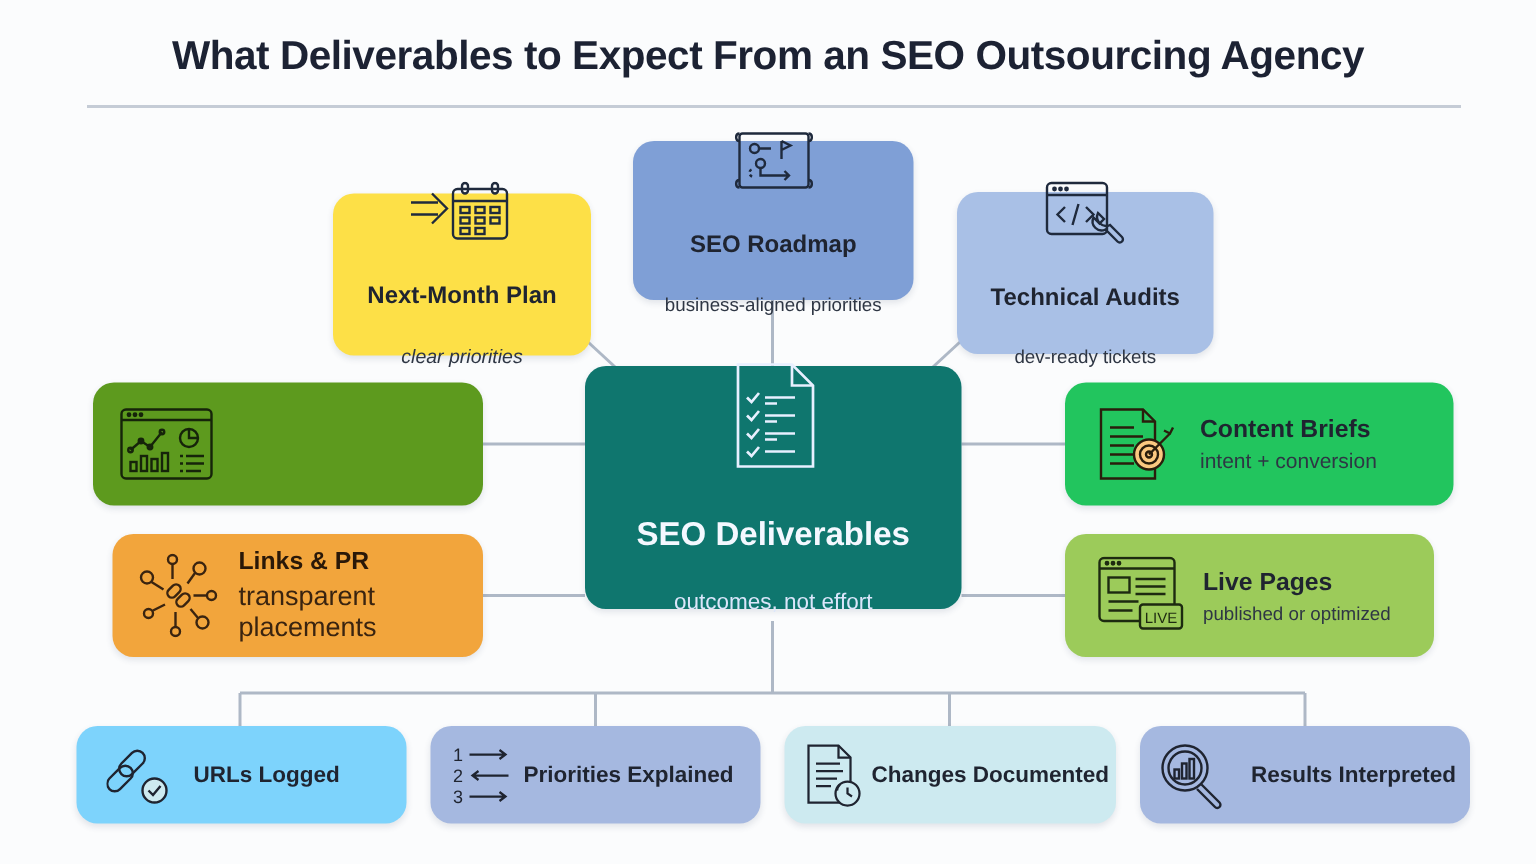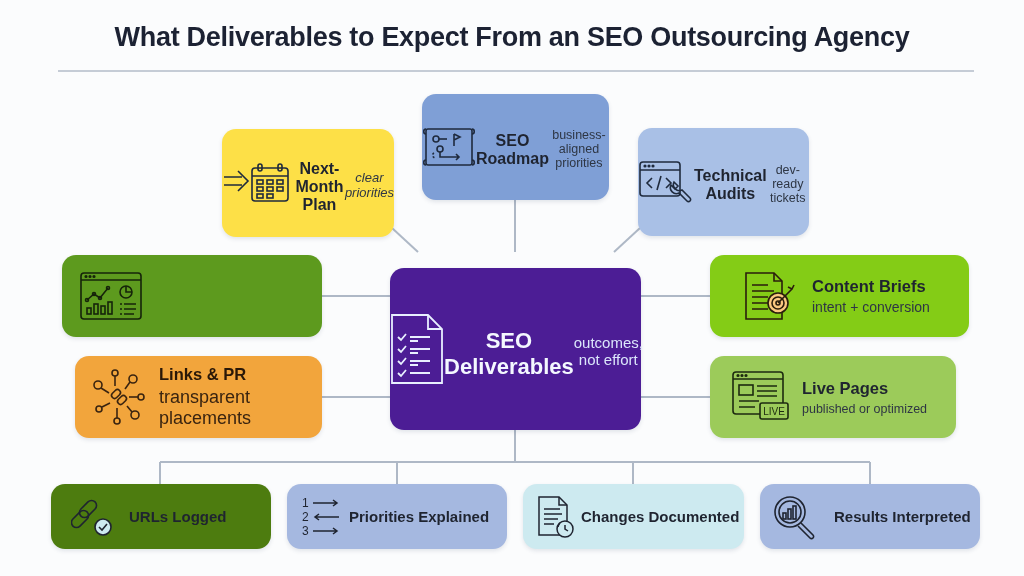--- a/index.html
+++ b/index.html
@@ -8,21 +8,21 @@
   .title {
     position: absolute; left: 0; top: 22px; width: 1024px; text-align: center;
     font-size: 27px; font-weight: bold; color: #1c2233; letter-spacing: -0.3px;
   }
   .rule { position: absolute; left: 58px; top: 70px; width: 916px; height: 2px; background: #c5ccd6; }
   svg.connectors { position: absolute; left: 0; top: 0; }
   .card {
     position: absolute; border-radius: 14px; display: flex; align-items: center;
     box-shadow: 0 2px 4px rgba(40,60,90,0.12);
   }
-  .card.vert { flex-direction: row; justify-content: center; text-align: center; }
+  .card.vert { flex-direction: column; justify-content: center; text-align: center; gap: 20px; }
   .card .label { font-weight: bold; color: #1f2430; }
   .card .sub { color: #2e3644; }
   .icon svg { display: block; }
   .hcard .icon { margin-right: 12px; }
   .hcard .txt { display: flex; flex-direction: column; }
 </style>
 </head>
 <body>
 
 <div class="title">What Deliverables to Expect From an SEO Outsourcing Agency</div>
@@ -94,21 +94,21 @@
         <circle cx="11" cy="6" r="0.8" fill="#1f2a3d"></circle>
         <circle cx="15" cy="6" r="0.8" fill="#1f2a3d"></circle>
       <path d="M14 18l-5 5 5 5M28 18l5 5-5 5M23 16l-4 14"></path>
       <path d="M36 22a6 6 0 0 0 8 8l8 8a2 2 0 0 1-3 3l-8-8a6 6 0 0 1-8-8l4 4 3-3z"></path>
     </svg>
   </span>
   <div class="label" style="font-size:16px;margin-top:6px;">Technical Audits</div>
   <div class="sub" style="font-size:12.5px;margin-top:3px;">dev-ready tickets</div>
 </div>
 
-<div class="card vert" style="left:390px;top:268px;width:251px;height:162px;background:#4c1d95;">
+<div class="card vert" style="left:390px;top:244px;width:251px;height:162px;background:#0f766e;">
   <span class="icon">
     <svg width="56" height="72" viewBox="0 0 56 72" fill="none" stroke="#e8f0ff" stroke-width="1.8">
       <path d="M4 2h36l14 14v54H4z"></path>
         <path d="M40 2v14h14"></path>
       <path d="M10 24l3 3 5-6M22 24h20"></path>
       <path d="M10 36l3 3 5-6M22 36h20"></path>
       <path d="M10 48l3 3 5-6M22 48h20"></path>
       <path d="M10 60l3 3 5-6M22 60h20"></path>
       <path d="M22 28h8M22 40h8M22 52h8"></path>
     </svg>
@@ -161,21 +161,21 @@
       <circle cx="8" cy="40" r="3"></circle>
         <path d="M11 38l8-4"></path>
     </svg>
   </span>
   <div class="txt">
     <div class="label" style="font-size:16.5px;color:#2a1808;">Links &amp; PR</div>
     <div class="sub" style="font-size:18px;color:#3a2410;margin-top:3px;">transparent placements</div>
   </div>
 </div>
 
-<div class="card hcard" style="left:710px;top:255px;width:259px;height:82px;background:#84cc16;padding-left:34px;">
+<div class="card hcard" style="left:710px;top:255px;width:259px;height:82px;background:#22c55e;padding-left:22px;">
   <span class="icon">
     <svg width="56" height="50" viewBox="0 0 56 50" fill="none" stroke="#2a1d0c" stroke-width="1.6">
       <path d="M2 2h28l8 8v38H2z"></path>
         <path d="M30 2v8h8"></path>
       <path d="M8 14h16M8 20h22M8 26h16M8 32h16M8 38h16"></path>
       <circle cx="34" cy="32" r="10" fill="#fbc880"></circle>
         <circle cx="34" cy="32" r="6"></circle>
         <circle cx="34" cy="32" r="2"></circle>
       <path d="M34 32l14-14M44 16l4 2 2-4"></path>
     </svg>
@@ -199,21 +199,21 @@
       <rect x="28" y="32" width="28" height="16" rx="2" fill="#9ccb5a"></rect>
       <text x="42" y="44" text-anchor="middle" font-size="10" font-family="Liberation Sans, sans-serif" fill="#1d2a10" stroke="none">LIVE</text>
     </svg>
   </span>
   <div class="txt">
     <div class="label" style="font-size:16.5px;">Live Pages</div>
     <div class="sub" style="font-size:12.5px;margin-top:4px;">published or optimized</div>
   </div>
 </div>
 
-<div class="card hcard" style="left:51px;top:484px;width:220px;height:65px;background:#4d7c0f;padding-left:20px;">
+<div class="card hcard" style="left:51px;top:484px;width:220px;height:65px;background:#7dd3fc;padding-left:20px;">
   <span class="icon">
     <svg width="46" height="40" viewBox="0 0 46 40" fill="none" stroke="#1f2430" stroke-width="1.6">
       <rect x="12" y="2" width="10" height="20" rx="5" transform="rotate(45 17 12)"></rect>
       <rect x="4" y="12" width="10" height="20" rx="5" transform="rotate(45 9 22)"></rect>
       <circle cx="32" cy="30" r="8" fill="#cdeaf0"></circle>
       <path d="M28 30l3 3 5-6"></path>
     </svg>
   </span>
   <div class="label" style="font-size:15px;">URLs Logged</div>
 </div>

